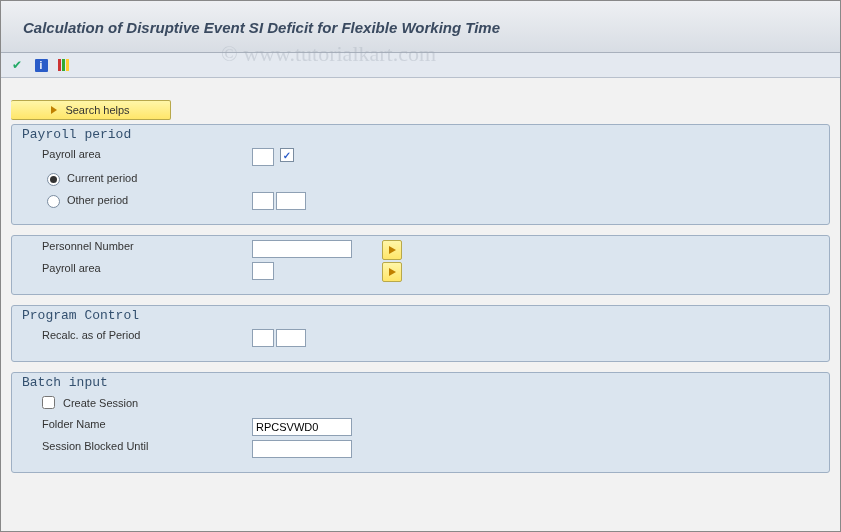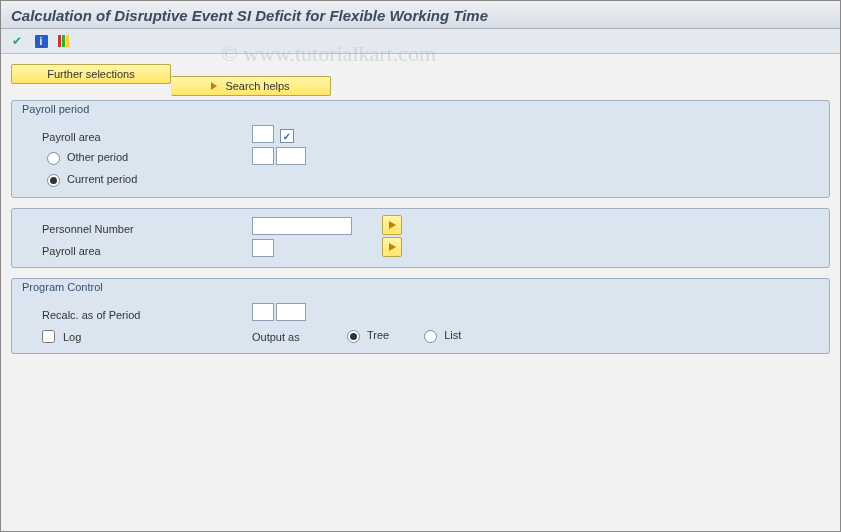--- a/index.html
+++ b/index.html
@@ -14,21 +14,21 @@
     overflow: hidden;
     position: relative;
     border: 1px solid #888;
   }
   .titlebar {
     background: linear-gradient(#eef0f3, #d8dde4);
     padding: 6px 10px 4px 10px;
     border-bottom: 1px solid #a8b0bc;
   }
   .titlebar h1 {
-    margin: 0;
+    margin: 12px;
     font-size: 15px;
     font-style: italic;
     font-weight: bold;
     color: #3a4a60;
   }
   .toolbar {
     display: flex;
     align-items: center;
     gap: 4px;
     padding: 3px 6px;
@@ -79,28 +79,29 @@
   }
   .group {
     background: #dbe5ef;
     border: 1px solid #9fb0c4;
     border-radius: 3px;
     margin-bottom: 10px;
     position: relative;
     padding: 4px 10px 10px 10px;
   }
   .group-title {
-    font-size: 11px;
+    font-size: 13px;
     color: #33506f;
     position: relative;
     top: -2px;
     margin-bottom: 4px;
+    font-family: Liberation Mono, monospace;
   }
   .row {
-    display: flex; align-items: flex-end;
+    display: flex; align-items: flex-start;
     height: 22px;
     padding-left: 20px;
   }
   .label-col { width: 210px; display:flex; align-items:center; gap:4px;}
   .radio-wrap { display:flex; align-items:center; gap:4px;}
   input[type="text"].in {
     height: 18px;
     border: 1px solid #8ea0b4;
     background: #fff;
     font-size: 11px;
@@ -184,49 +185,46 @@
           <rect x="4" y="0" width="3" height="12" fill="#3a3"></rect>
           <rect x="8" y="0" width="3" height="12" fill="#fc3"></rect>
         </svg>
     </span>
   </div>
 </div>
 
 <div class="content">
 
   <div class="btn-row">
-    <div class="yellow-btn first">
-      <span>Further selections</span>
-    </div>
     <div class="yellow-btn second">
       <span class="arrow-r"></span>
       <span>Search helps</span>
     </div>
   </div>
 
   <div class="group">
     <div class="group-title">Payroll period</div>
     <div class="row">
       <div class="label-col">Payroll area</div>
       <input type="text" class="in w-tiny" value="" style="">
       <div class="chk checked" style="margin-left:6px;"></div>
+    </div>
+    <div class="row">
+      <div class="label-col radio-wrap">
+        <input type="radio" class="radio" name="period" checked="" style="">
+        <span>Current period</span>
+      </div>
     </div>
     <div class="row">
       <div class="label-col radio-wrap">
         <input type="radio" class="radio" name="period" style="">
         <span>Other period</span>
       </div>
       <input type="text" class="in w-tiny" value="" style="">
       <input type="text" class="in w-sm" style="margin-left: 2px;" value="">
-    </div>
-    <div class="row">
-      <div class="label-col radio-wrap">
-        <input type="radio" class="radio" name="period" checked="" style="">
-        <span>Current period</span>
-      </div>
     </div>
   </div>
 
   <div class="group">
     <div class="row">
       <div class="label-col">Personnel Number</div>
       <input type="text" class="in w-md" value="" style="">
       <div class="multi-btn" style="margin-left:30px;">
           <span class="arr"></span>
         </div>
@@ -240,31 +238,33 @@
     </div>
   </div>
 
   <div class="group">
     <div class="group-title">Program Control</div>
     <div class="row">
       <div class="label-col">Recalc. as of Period</div>
       <input type="text" class="in w-tiny" value="" style="">
       <input type="text" class="in w-sm" style="margin-left: 2px;" value="">
     </div>
+  </div>
+
+  <div class="group">
+    <div class="group-title">Batch input</div>
     <div class="row">
       <div class="label-col">
         <input type="checkbox" class="cb" style="">
-        <span>Log</span>
+        <span>Create Session</span>
       </div>
-      <span style="width:70px;">Output as</span>
-      <div class="radio-wrap" style="margin-left:20px;">
-        <input type="radio" class="radio" name="output" checked="" style="">
-        <span>Tree</span>
-      </div>
-      <div class="radio-wrap" style="margin-left:30px;">
-        <input type="radio" class="radio" name="output" style="">
-        <span>List</span>
-      </div>
-    </div>
-  </div>
-
+    </div>
+    <div class="row">
+      <div class="label-col">Folder Name</div>
+      <input type="text" class="in w-md" value="RPCSVWD0" style="">
+    </div>
+    <div class="row">
+      <div class="label-col">Session Blocked Until</div>
+      <input type="text" class="in w-md" value="" style="">
+    </div>
+  </div>
 
 </div>
 
 </body></html>

